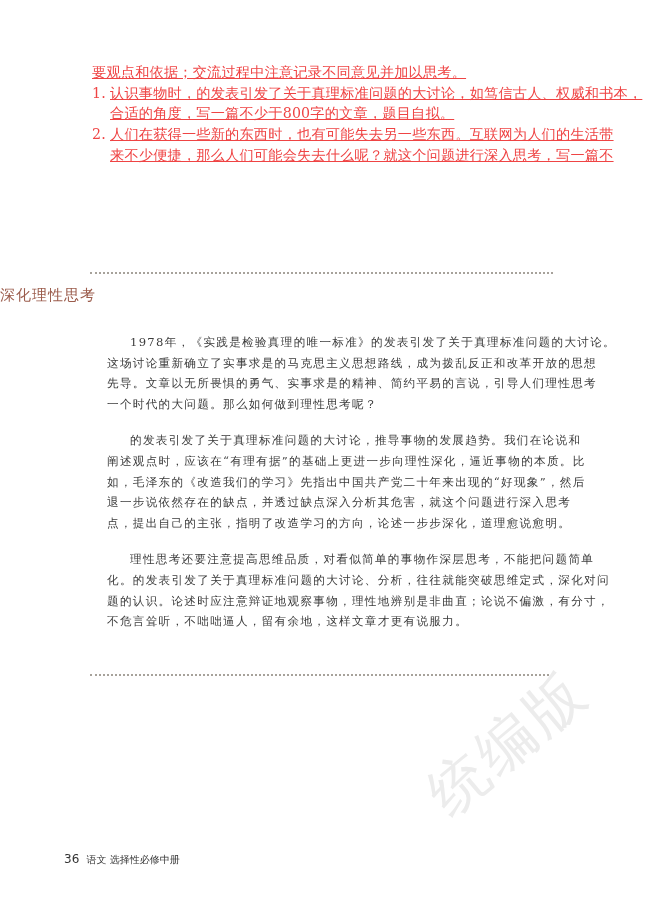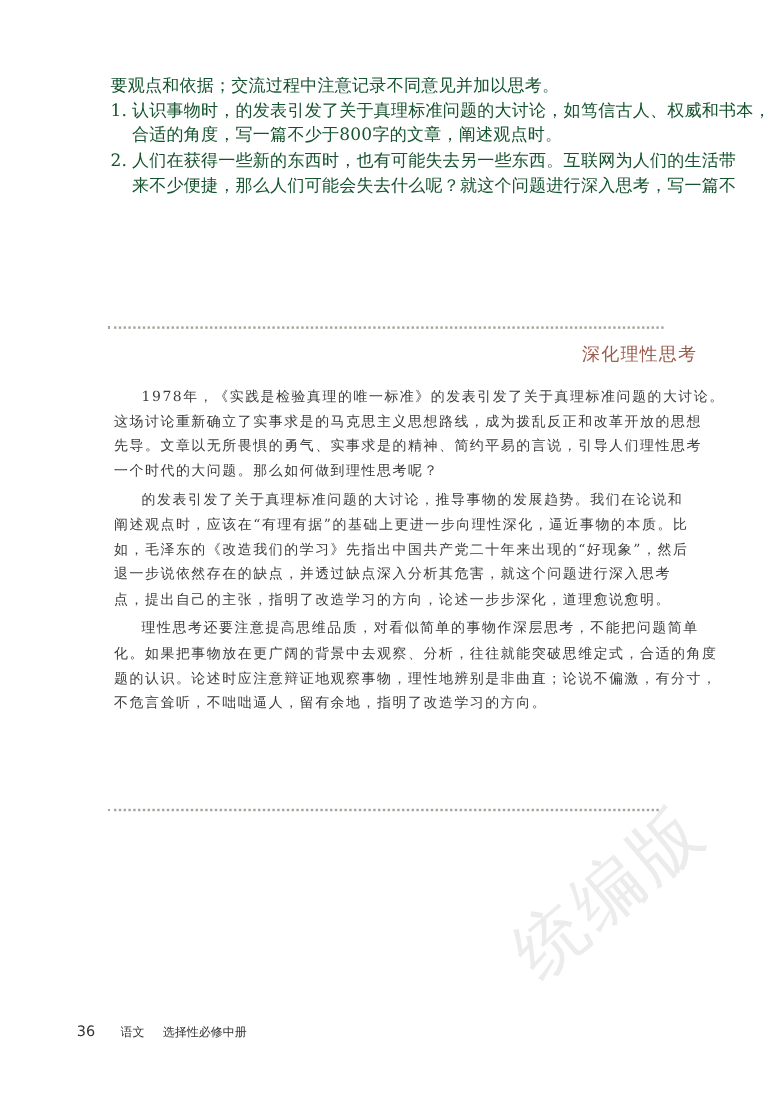--- a/index.html
+++ b/index.html
@@ -1,43 +1,43 @@
 <!DOCTYPE html>
 <html><head>
 <meta charset="utf-8">
 <style>
   html, body { margin: 0; padding: 0; }
   body {
     width: 647px; height: 916px; background: #ffffff; position: relative; overflow: hidden;
     font-family: "DejaVu Serif", "Liberation Serif", serif; color: #2a2a2a;
   }
-  .top { position: absolute; left: 92px; top: 62px; width: 483px; font-size: 14.2px; line-height: 20.7px; color: #14532d; letter-spacing: 0.2px; }
+  .top { position: absolute; left: 92px; top: 62px; width: 483px; font-size: 14.2px; line-height: 20.7px; color: #ef4444; letter-spacing: 0.2px; text-decoration: underline; }
   .top .line { display: block; white-space: nowrap; }
   .item { position: relative; padding-left: 18px; }
   .item .num { position: absolute; left: 0; top: 0; }
   .dots { position: absolute; left: 90px; width: 463px; height: 0; border-top: 2px dotted #a7a29b; }
-  .box-title { position: absolute; left: 0; width: 581px; top: 286px; text-align: right; font-family: "DejaVu Sans", sans-serif; font-size: 15px; color: #9b5c4c; letter-spacing: 1px; }
+  .box-title { position: absolute; left: 0; width: 581px; top: 286px; text-align: left; font-family: "DejaVu Sans", sans-serif; font-size: 15px; color: #9b5c4c; letter-spacing: 1px; }
   .box { position: absolute; left: 91px; top: 316px; width: 464px; font-size: 11.6px; line-height: 20.6px; color: #3b3b3b; letter-spacing: 1.3px; }
-  .box .para { margin: 4px; text-indent: 23px; text-align: justify; }
+  .box .para { margin: 16px; text-indent: 23px; text-align: justify; }
   .box .para .line { display: block; white-space: nowrap; text-indent: 0; }
   .box .para .line.first { padding-left: 23px; }
   .footer { position: absolute; left: 64px; top: 852px; font-size: 10px; color: #333; font-family: "DejaVu Sans", sans-serif; }
-  .footer .page { font-size: 12px; margin-right: 18px; }
-  .footer .subj { margin-right: 12px; }
+  .footer .page { font-size: 12px; margin-right: 4px; }
+  .footer .subj { }
   .watermark { position: absolute; left: 440px; top: 690px; width: 200px; height: 160px; transform: rotate(-40deg); font-size: 58px; color: #ececec; font-family: "DejaVu Sans", sans-serif; letter-spacing: 4px; white-space: nowrap; }
 </style>
 </head>
 <body>
 
 <div class="top">
   <span class="line">要观点和依据；交流过程中注意记录不同意见并加以思考。</span>
   <div class="item">
     <span class="num">1.</span>
     <span class="line">认识事物时，的发表引发了关于真理标准问题的大讨论，如笃信古人、权威和书本，</span>
-    <span class="line">合适的角度，写一篇不少于800字的文章，阐述观点时。</span>
+    <span class="line">合适的角度，写一篇不少于800字的文章，题目自拟。</span>
   </div>
   <div class="item">
     <span class="num">2.</span>
     <span class="line">人们在获得一些新的东西时，也有可能失去另一些东西。互联网为人们的生活带</span>
     <span class="line">来不少便捷，那么人们可能会失去什么呢？就这个问题进行深入思考，写一篇不</span>
   </div>
 </div>
 
 <div class="dots" style="top:272px;"></div>
 <div class="box-title">深化理性思考</div>
@@ -51,23 +51,23 @@
   </p>
   <p class="para">
     <span class="line first">的发表引发了关于真理标准问题的大讨论，推导事物的发展趋势。我们在论说和</span>
     <span class="line">阐述观点时，应该在“有理有据”的基础上更进一步向理性深化，逼近事物的本质。比</span>
     <span class="line">如，毛泽东的《改造我们的学习》先指出中国共产党二十年来出现的“好现象”，然后</span>
     <span class="line">退一步说依然存在的缺点，并透过缺点深入分析其危害，就这个问题进行深入思考</span>
     <span class="line">点，提出自己的主张，指明了改造学习的方向，论述一步步深化，道理愈说愈明。</span>
   </p>
   <p class="para">
     <span class="line first">理性思考还要注意提高思维品质，对看似简单的事物作深层思考，不能把问题简单</span>
-    <span class="line">化。如果把事物放在更广阔的背景中去观察、分析，往往就能突破思维定式，合适的角度</span>
+    <span class="line">化。的发表引发了关于真理标准问题的大讨论、分析，往往就能突破思维定式，深化对问</span>
     <span class="line">题的认识。论述时应注意辩证地观察事物，理性地辨别是非曲直；论说不偏激，有分寸，</span>
-    <span class="line">不危言耸听，不咄咄逼人，留有余地，指明了改造学习的方向。</span>
+    <span class="line">不危言耸听，不咄咄逼人，留有余地，这样文章才更有说服力。</span>
   </p>
 </div>
 <div class="dots" style="top:674px;"></div>
 
 <div class="watermark">统编版</div>
 
 <div class="footer">
   <span class="page">36</span>
   <span class="subj">语文</span>
   <span>选择性必修中册</span>

